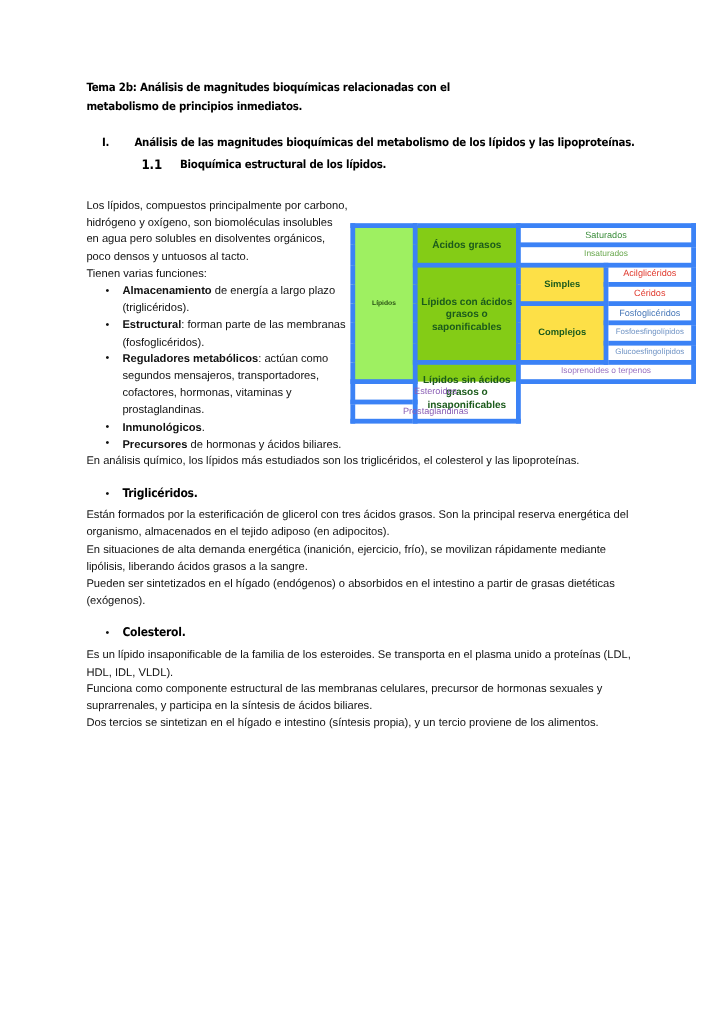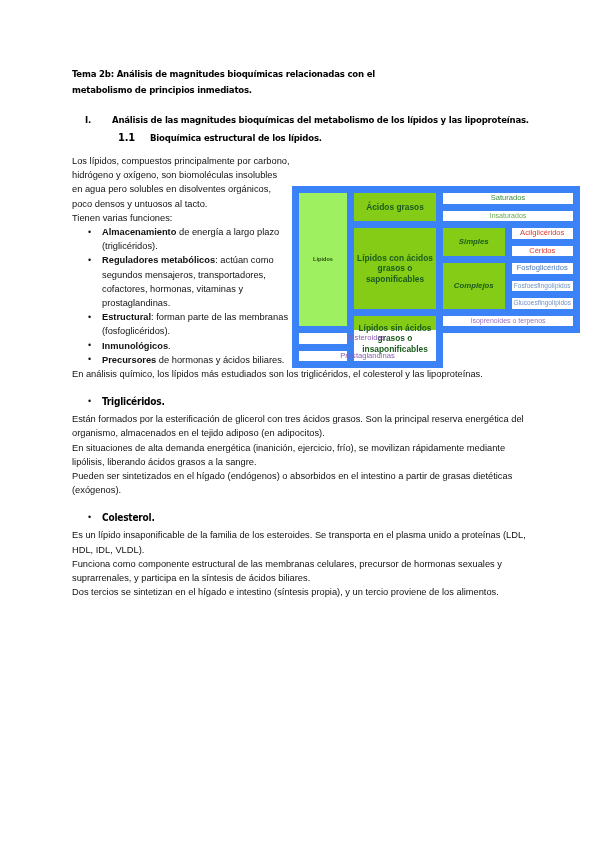--- a/index.html
+++ b/index.html
@@ -86,21 +86,21 @@
   .body-text {
     font-size: 9.3px;
     line-height: 14.2px;
     color: #111;
   }
   .para {
     margin: 0;
   }
 
   .flow-wrap {
-    margin-top: 9px;
+    margin-top: 19px;
     position: relative;
   }
 
   .narrow-col {
     width: 218px;
   }
 
   ul.bullets {
     margin: 0;
     padding: 0;
@@ -156,47 +156,46 @@
     position: absolute;
     left: 292px;
     top: 186px;
     width: 288px;
     height: 167px;
     border-collapse: collapse;
     table-layout: fixed;
     font-size: 8.2px;
   }
   .diagram td {
-    border: 7px solid #3b82f6;
+    border: 4px solid #3b82f6;
     padding: 0 2px;
     text-align: center;
     vertical-align: middle;
     line-height: 10.5px;
   }
   .cell-root {
     background: #9ef061;
     color: #274e13;
     font-size: 5.6px;
     font-weight: bold;
     width: 44px;
   }
   .cell-cat {
     background: #84cc16;
     color: #1c5b1c;
     font-weight: bold;
     font-size: 8.4px;
     width: 78px;
   }
   .cell-sub {
-    background: #84cc16;
+    background: #fde047;
     color: #1c5b1c;
     font-weight: bold;
     font-size: 7.8px;
     width: 38px;
-    font-style: italic;
   }
   .cell-leaf {
     background: #ffffff;
     font-size: 7.6px;
     font-weight: normal;
   }
   .leaf-green  { color: #3f8f3f; }
   .leaf-green-sm { color: #6aa84f; font-size: 7px; }
   .leaf-red    { color: #e03b2f; }
   .leaf-blue   { color: #4a79b8; }
@@ -233,24 +232,24 @@
 
       <div class="narrow-col">
         <p class="para">Los lípidos, compuestos principalmente por carbono, hidrógeno y oxígeno, son biomoléculas insolubles en agua pero solubles en disolventes orgánicos, poco densos y untuosos al tacto.</p>
         <p class="para">Tienen varias funciones:</p>
 
         <ul class="bullets">
           <li>
             <b>Almacenamiento</b><span> de energía a largo plazo (triglicéridos).</span>
           </li>
           <li>
+            <b>Estructural</b><span>: forman parte de las membranas (fosfoglicéridos).</span>
+          </li>
+          <li>
             <b>Reguladores metabólicos</b><span>: actúan como segundos mensajeros, transportadores, cofactores, hormonas, vitaminas y prostaglandinas.</span>
-          </li>
-          <li>
-            <b>Estructural</b><span>: forman parte de las membranas (fosfoglicéridos).</span>
           </li>
           <li>
             <b>Inmunológicos</b><span>.</span>
           </li>
           <li>
             <b>Precursores</b><span> de hormonas y ácidos biliares.</span>
           </li>
         </ul>
       </div>
 

